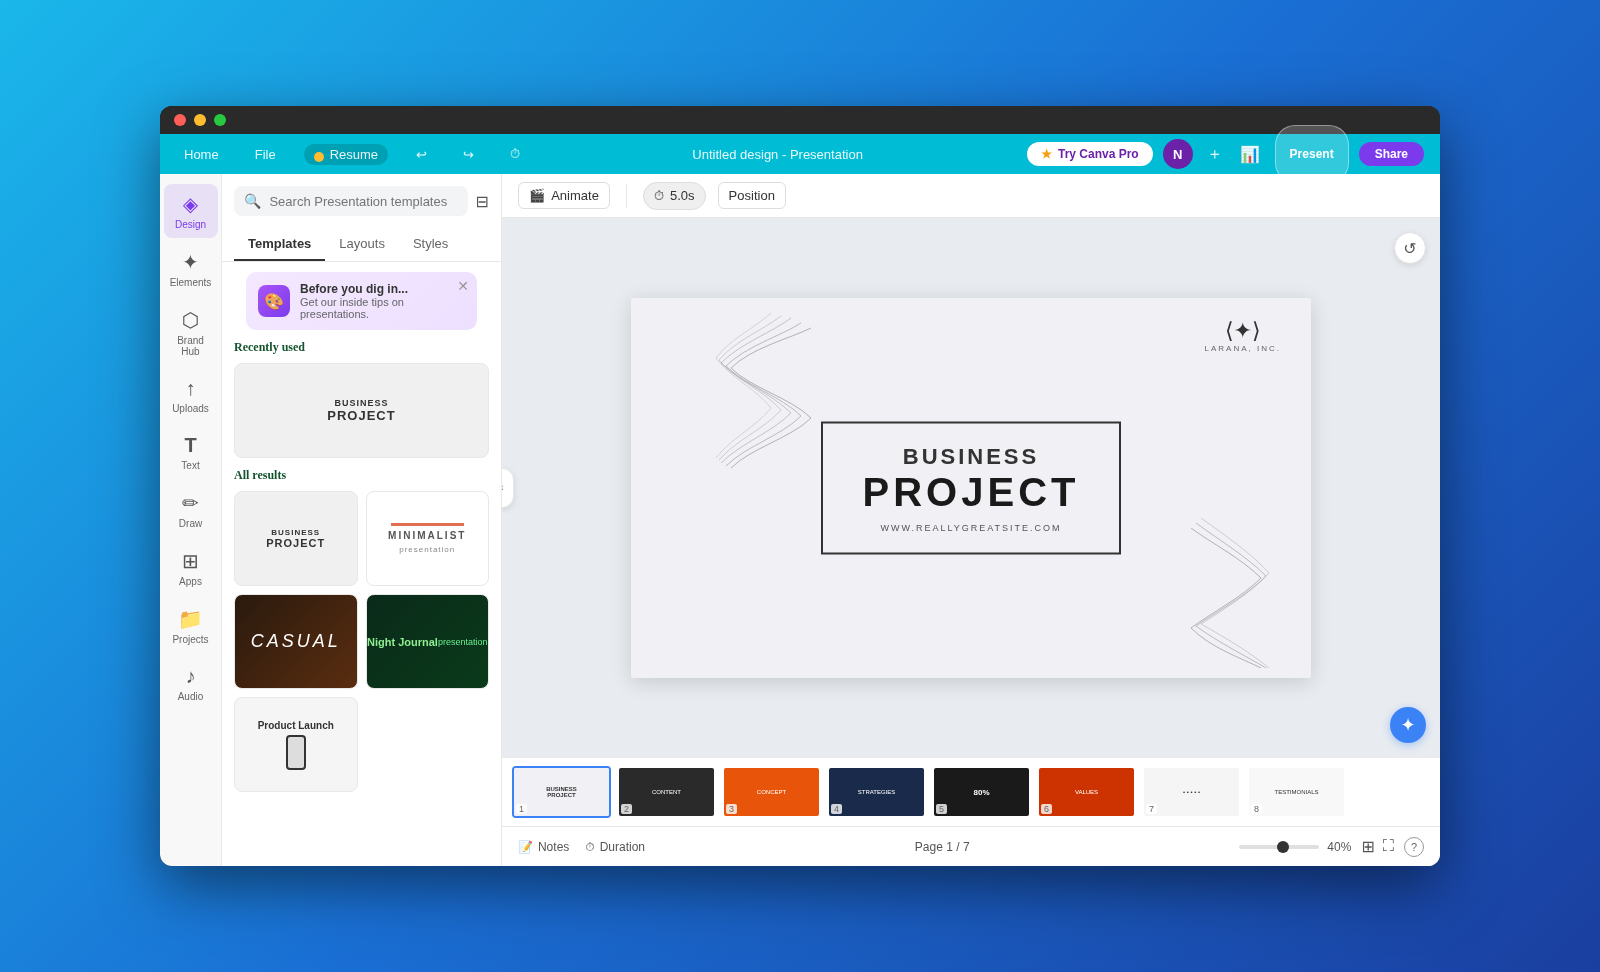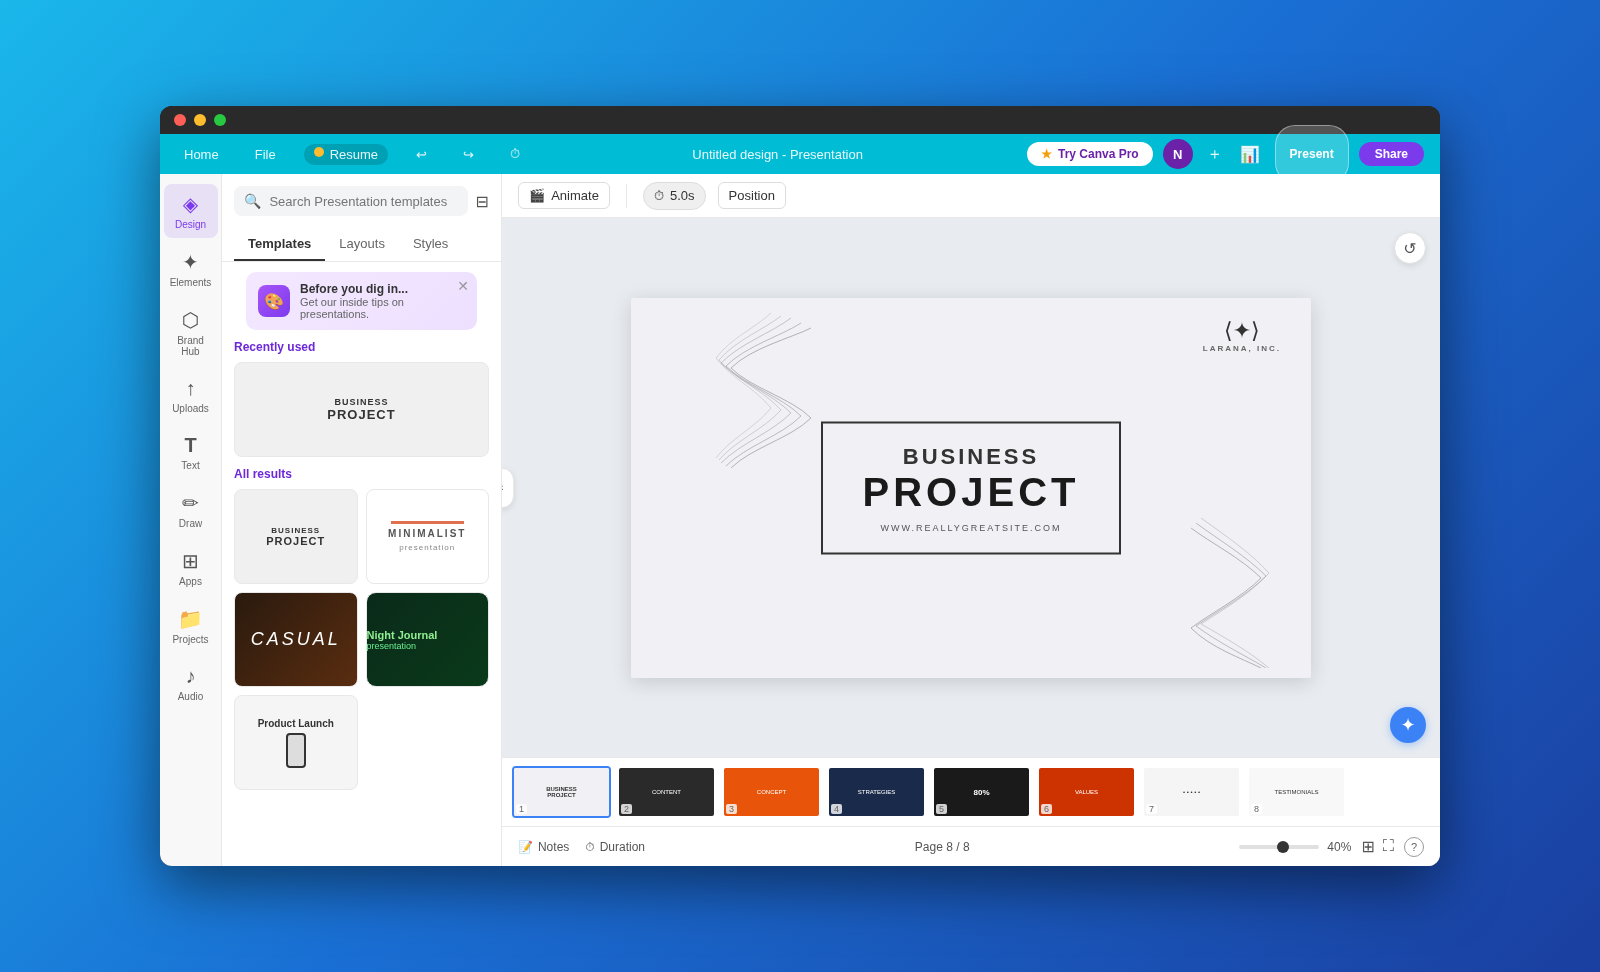--- a/index.html
+++ b/index.html
@@ -50,21 +50,21 @@
       flex-shrink: 0;
     }
     .menu-item {
       color: rgba(255,255,255,0.9);
       font-size: 13px;
       cursor: pointer;
       padding: 4px 8px;
       border-radius: 4px;
     }
     .menu-resume {
-      display: flex; align-items: flex-start; gap: 6px;
+      display: flex; align-items: flex-end; gap: 6px;
       background: rgba(0,0,0,0.15);
       border-radius: 20px;
       padding: 3px 10px;
     }
     .resume-dot { width: 10px; height: 10px; background: #febc2e; border-radius: 50%; }
     .menubar-center {
       flex: 1;
       text-align: center;
       color: rgba(255,255,255,0.9);
       font-size: 13px;
@@ -233,22 +233,23 @@
     .gallery-scroll {
       flex: 1;
       overflow-y: auto;
       padding: 0 12px 12px;
     }
     .gallery-scroll::-webkit-scrollbar { width: 4px; }
     .gallery-scroll::-webkit-scrollbar-thumb { background: #ccc; border-radius: 2px; }
     .section-title {
       font-size: 12px;
       font-weight: 600;
-      color: #6d28d9;
+      color: #14532d;
       margin: 10px 0 8px;
+      font-family: Liberation Serif, serif;
     }
     .template-grid {
       display: grid;
       grid-template-columns: 1fr 1fr;
       gap: 8px;
     }
     .template-grid.single { grid-template-columns: 1fr; }
     .template-card {
       border-radius: 8px;
       overflow: hidden;
@@ -278,21 +279,21 @@
     .minimalist-text { font-size: 10px; font-weight: 700; color: #555; letter-spacing: 2px; }
 
     .casual-card {
       background: linear-gradient(135deg, #2a1a0e, #5a2d10);
       display: flex; align-items: center; justify-content: center;
     }
     .casual-text { font-size: 18px; font-style: italic; font-weight: 300; color: white; letter-spacing: 3px; }
 
     .night-card {
       background: linear-gradient(135deg, #0a2a1a, #0a3a1a);
-      display: flex; flex-direction: column; align-items: flex-start; justify-content: center; border-radius: 10px;
+      display: flex; flex-direction: row; align-items: center; justify-content: center;
     }
     .night-text { font-size: 11px; font-weight: 600; color: #90ee90; }
     .night-sub { font-size: 9px; color: #6aee90; }
 
     .product-card {
       background: #f5f5f5;
       display: flex; flex-direction: column; align-items: center; justify-content: center; gap: 4px;
     }
     .product-text { font-size: 10px; font-weight: 600; color: #333; }
     .product-phone {
@@ -375,21 +376,21 @@
       position: absolute;
       bottom: 10px; right: 40px;
       width: 90px; height: 150px;
     }
     .slide-logo {
       position: absolute;
       top: 20px; right: 30px;
       text-align: center;
     }
     .slide-logo-icon { font-size: 22px; color: #333; }
-    .slide-logo-text { font-size: 8px; color: #666; letter-spacing: 2px; font-weight: bold; }
+    .slide-logo-text { font-size: 8px; color: #666; letter-spacing: 2px; }
     .slide-main-content {
       position: absolute;
       top: 50%; left: 50%;
       transform: translate(-50%, -50%);
       border: 2px solid #333;
       padding: 20px 30px;
       text-align: center;
       min-width: 300px;
     }
     .slide-title { font-size: 22px; font-weight: 700; color: #333; letter-spacing: 3px; }
@@ -793,21 +794,21 @@
         <div class="bottom-left">
           <div class="bottom-btn">
             <span>📝</span>
             <span>Notes</span>
           </div>
           <div class="bottom-btn">
             <span>⏱</span>
             <span>Duration</span>
           </div>
         </div>
-        <div class="bottom-center">Page 8 / 8</div>
+        <div class="bottom-center">Page 1 / 7</div>
         <div class="bottom-right">
           <div class="zoom-bar">
             <div class="zoom-slider">
               <div class="zoom-thumb"></div>
             </div>
             <span class="zoom-pct">40%</span>
           </div>
           <div class="view-icons">
             <span class="view-icon">⊞</span>
             <span class="view-icon">⛶</span>

